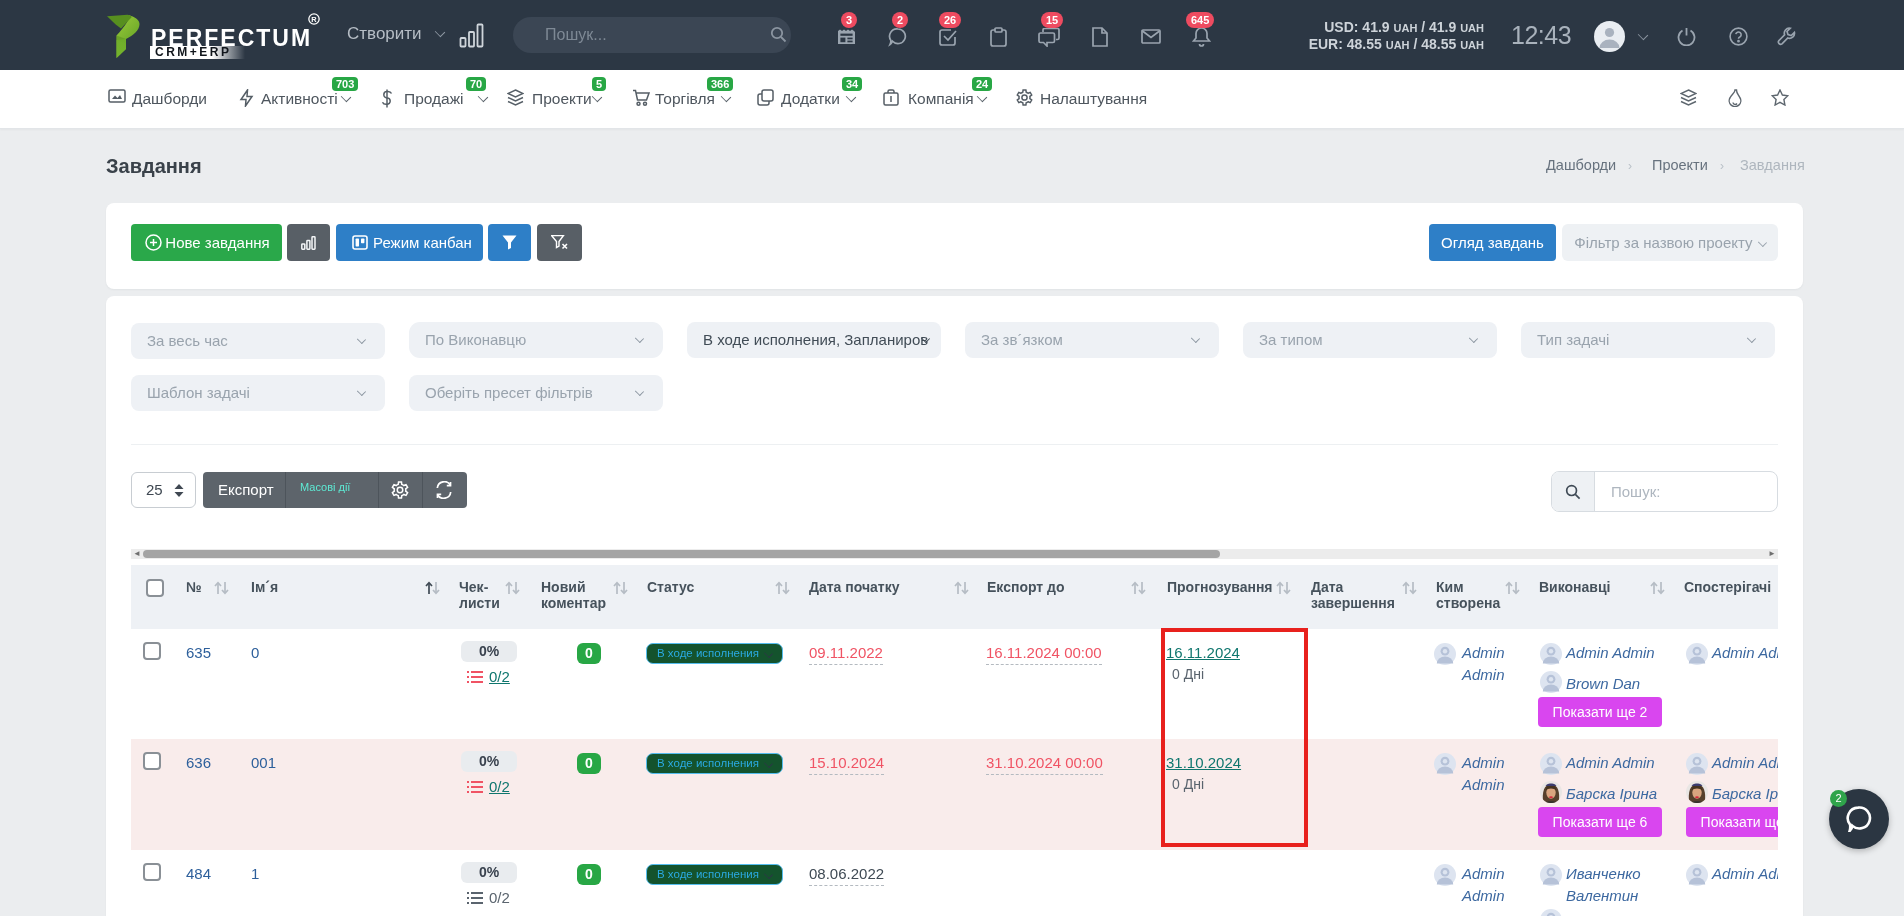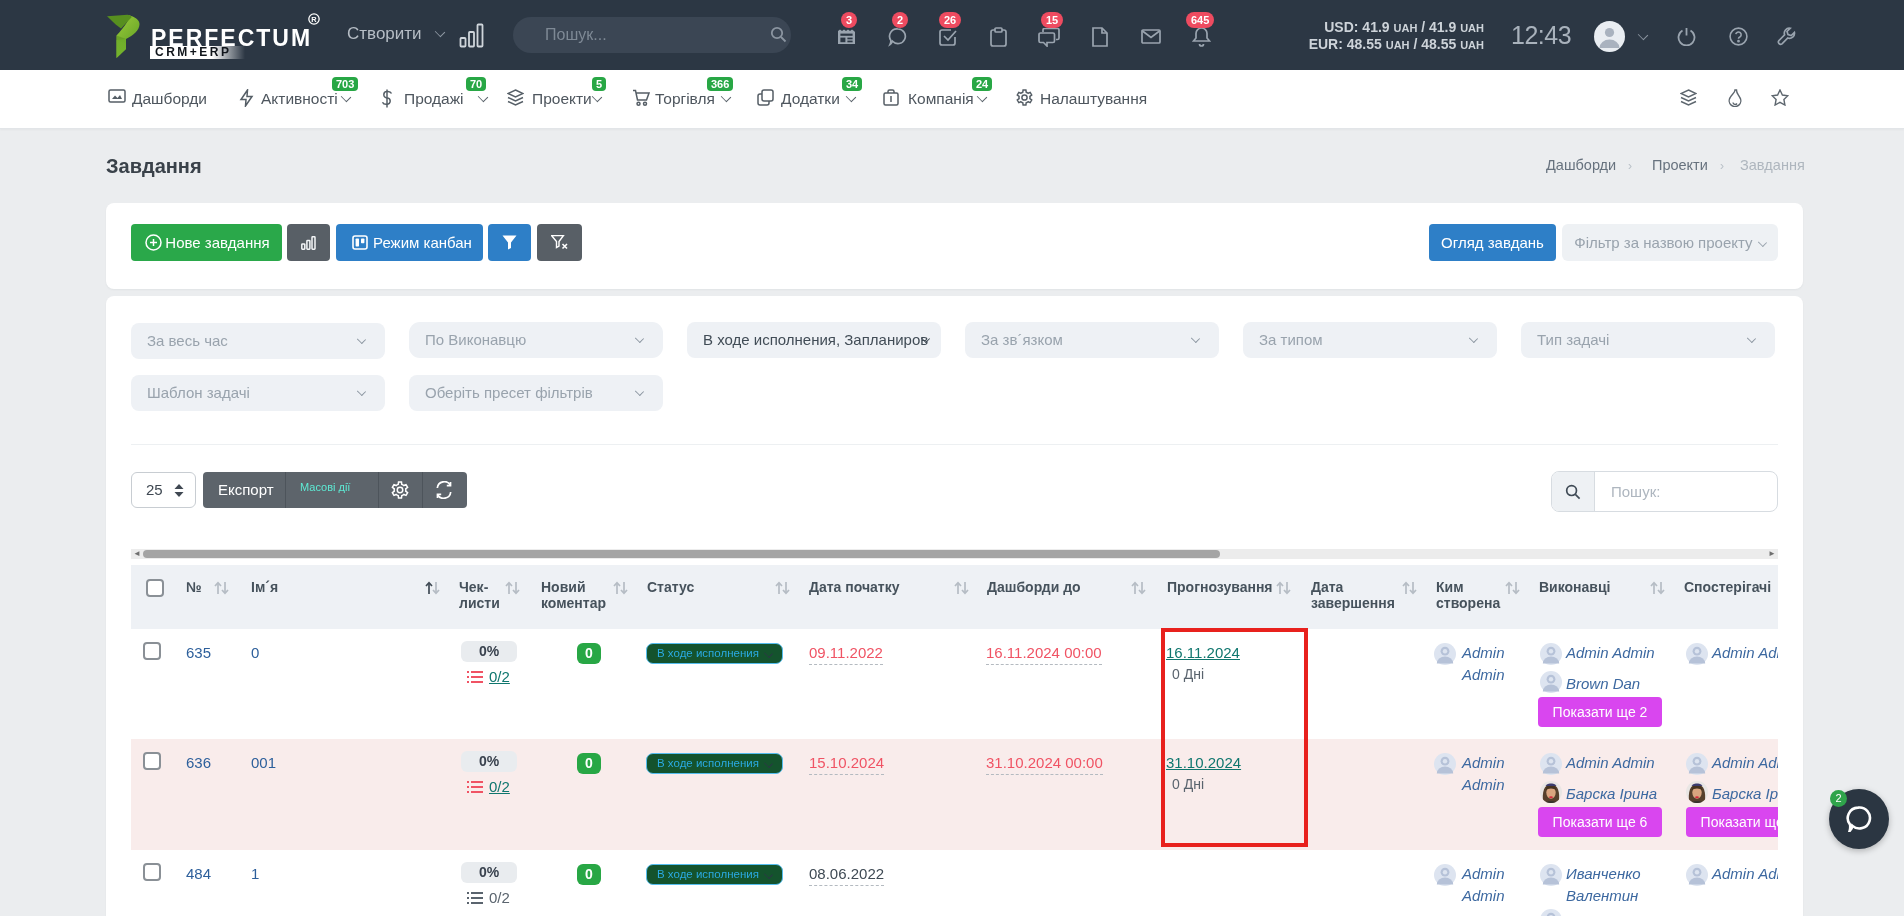--- a/index.html
+++ b/index.html
@@ -434,21 +434,21 @@
 <svg class="abs" style="left:954px;top:581px" width="15" height="14" viewBox="0 0 15 14" fill="none">
     <g stroke="#b5bcc4" stroke-width="1.7">
       <line x1="4" y1="2.2" x2="4" y2="13"></line>
       <path d="M1 5 L4 1.7 L7 5"></path>
     </g>
     <g stroke="#b5bcc4" stroke-width="1.7">
       <line x1="11" y1="1" x2="11" y2="11.8"></line>
       <path d="M8 9 L11 12.3 L14 9"></path>
     </g>
   </svg>
-<div class="th" style="left:987px;top:579px;">Дашборди до</div>
+<div class="th" style="left:987px;top:579px;">Експорт до</div>
 <svg class="abs" style="left:1131px;top:581px" width="15" height="14" viewBox="0 0 15 14" fill="none">
     <g stroke="#b5bcc4" stroke-width="1.7">
       <line x1="4" y1="2.2" x2="4" y2="13"></line>
       <path d="M1 5 L4 1.7 L7 5"></path>
     </g>
     <g stroke="#b5bcc4" stroke-width="1.7">
       <line x1="11" y1="1" x2="11" y2="11.8"></line>
       <path d="M8 9 L11 12.3 L14 9"></path>
     </g>
   </svg>

